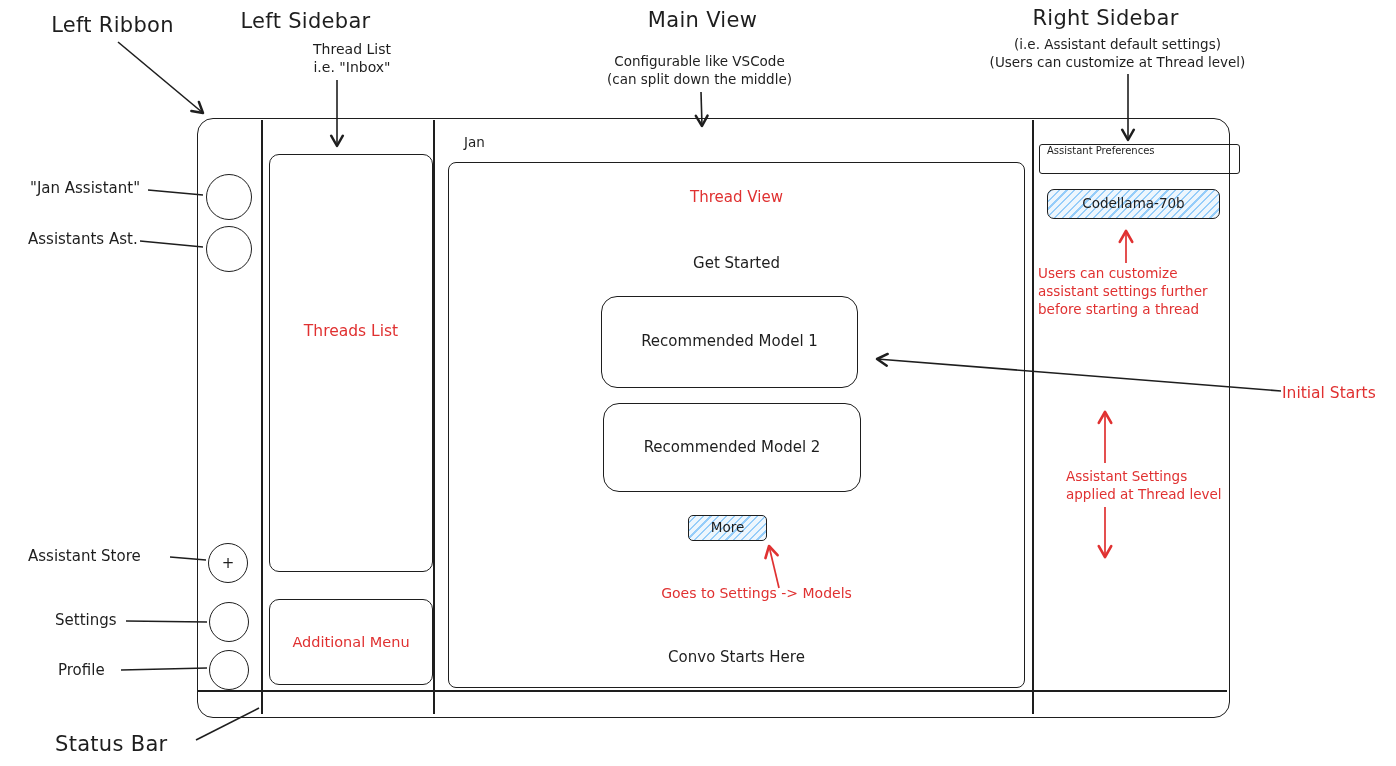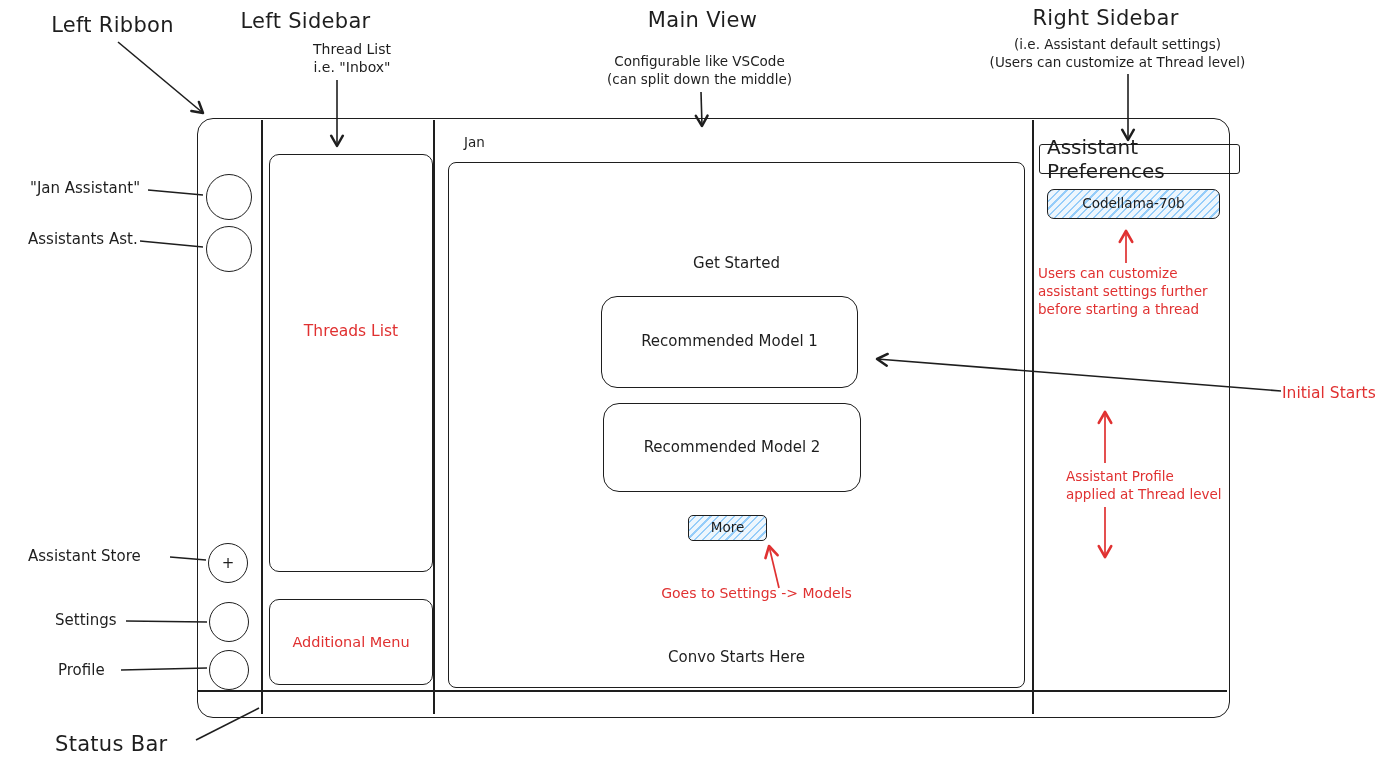--- a/index.html
+++ b/index.html
@@ -54,53 +54,54 @@
 <div class="abs box" style="left:269px;top:154px;width:162px;height:416px;border-radius:10px">
   <div class="abs red center" style="left:0;right:0;top:167px;font-size:15.5px">Threads List</div>
 </div>
 <div class="abs box flexc" style="left:269px;top:599px;width:162px;height:84px;border-radius:10px">
   <div class="red" style="font-size:14.5px">Additional Menu</div>
 </div>
 
 <div class="abs sm" style="left:464px;top:134px">Jan</div>
 
 <div class="abs box" style="left:448px;top:162px;width:575px;height:524px;border-radius:8px">
+  <div class="abs red center md2" style="left:0;right:0;top:25px">Thread View</div>
   <div class="abs center md2" style="left:0;right:0;top:91px">Get Started</div>
 
   <div class="abs box flexc md2" style="left:152px;top:133px;width:255px;height:90px;border-radius:16px">
     <span>Recommended Model 1</span>
   </div>
   <div class="abs box flexc md2" style="left:154px;top:240px;width:256px;height:87px;border-radius:16px">
     <span>Recommended Model 2</span>
   </div>
 
   <div class="abs box hatch flexc sm" style="left:239px;top:352px;width:77px;height:24px;border-radius:5px">
     <span>More</span>
   </div>
 
   <div class="abs red center md" style="left:200px;top:421px;width:215px">Goes to Settings -&gt; Models</div>
   <div class="abs center md2" style="left:0;right:0;top:485px">Convo Starts Here</div>
 </div>
 
-<div class="abs box" style="left:1039px;top:144px;width:192px;height:28px;border-radius:3px;display:flex;align-items:center;padding-left:7px;font-size:20px">
+<div class="abs box" style="left:1039px;top:144px;width:192px;height:28px;border-radius:3px;display:flex;align-items:flex-start;padding-left:7px;font-size:10px">
   <span>Assistant Preferences</span>
 </div>
 
 <div class="abs box hatch flexc sm" style="left:1047px;top:189px;width:171px;height:28px;border-radius:7px">
   <span>Codellama-70b</span>
 </div>
 
 <div class="abs red sm" style="left:1038px;top:265px;width:212px">
   <div>Users can customize</div>
   <div>assistant settings further</div>
   <div>before starting a thread</div>
 </div>
 
 <div class="abs red sm" style="left:1066px;top:468px;width:190px">
-  <div>Assistant Profile</div>
+  <div>Assistant Settings</div>
   <div>applied at Thread level</div>
 </div>
 
 <div class="abs lg center" style="left:45px;top:13px;width:135px">Left Ribbon</div>
 
 <div class="abs lg center" style="left:238px;top:9px;width:135px">Left Sidebar</div>
 <div class="abs md center" style="left:297px;top:40px;width:110px">Thread List</div>
 <div class="abs md center" style="left:297px;top:58px;width:110px">i.e. "Inbox"</div>
 
 <div class="abs lg center" style="left:640px;top:8px;width:125px">Main View</div>

